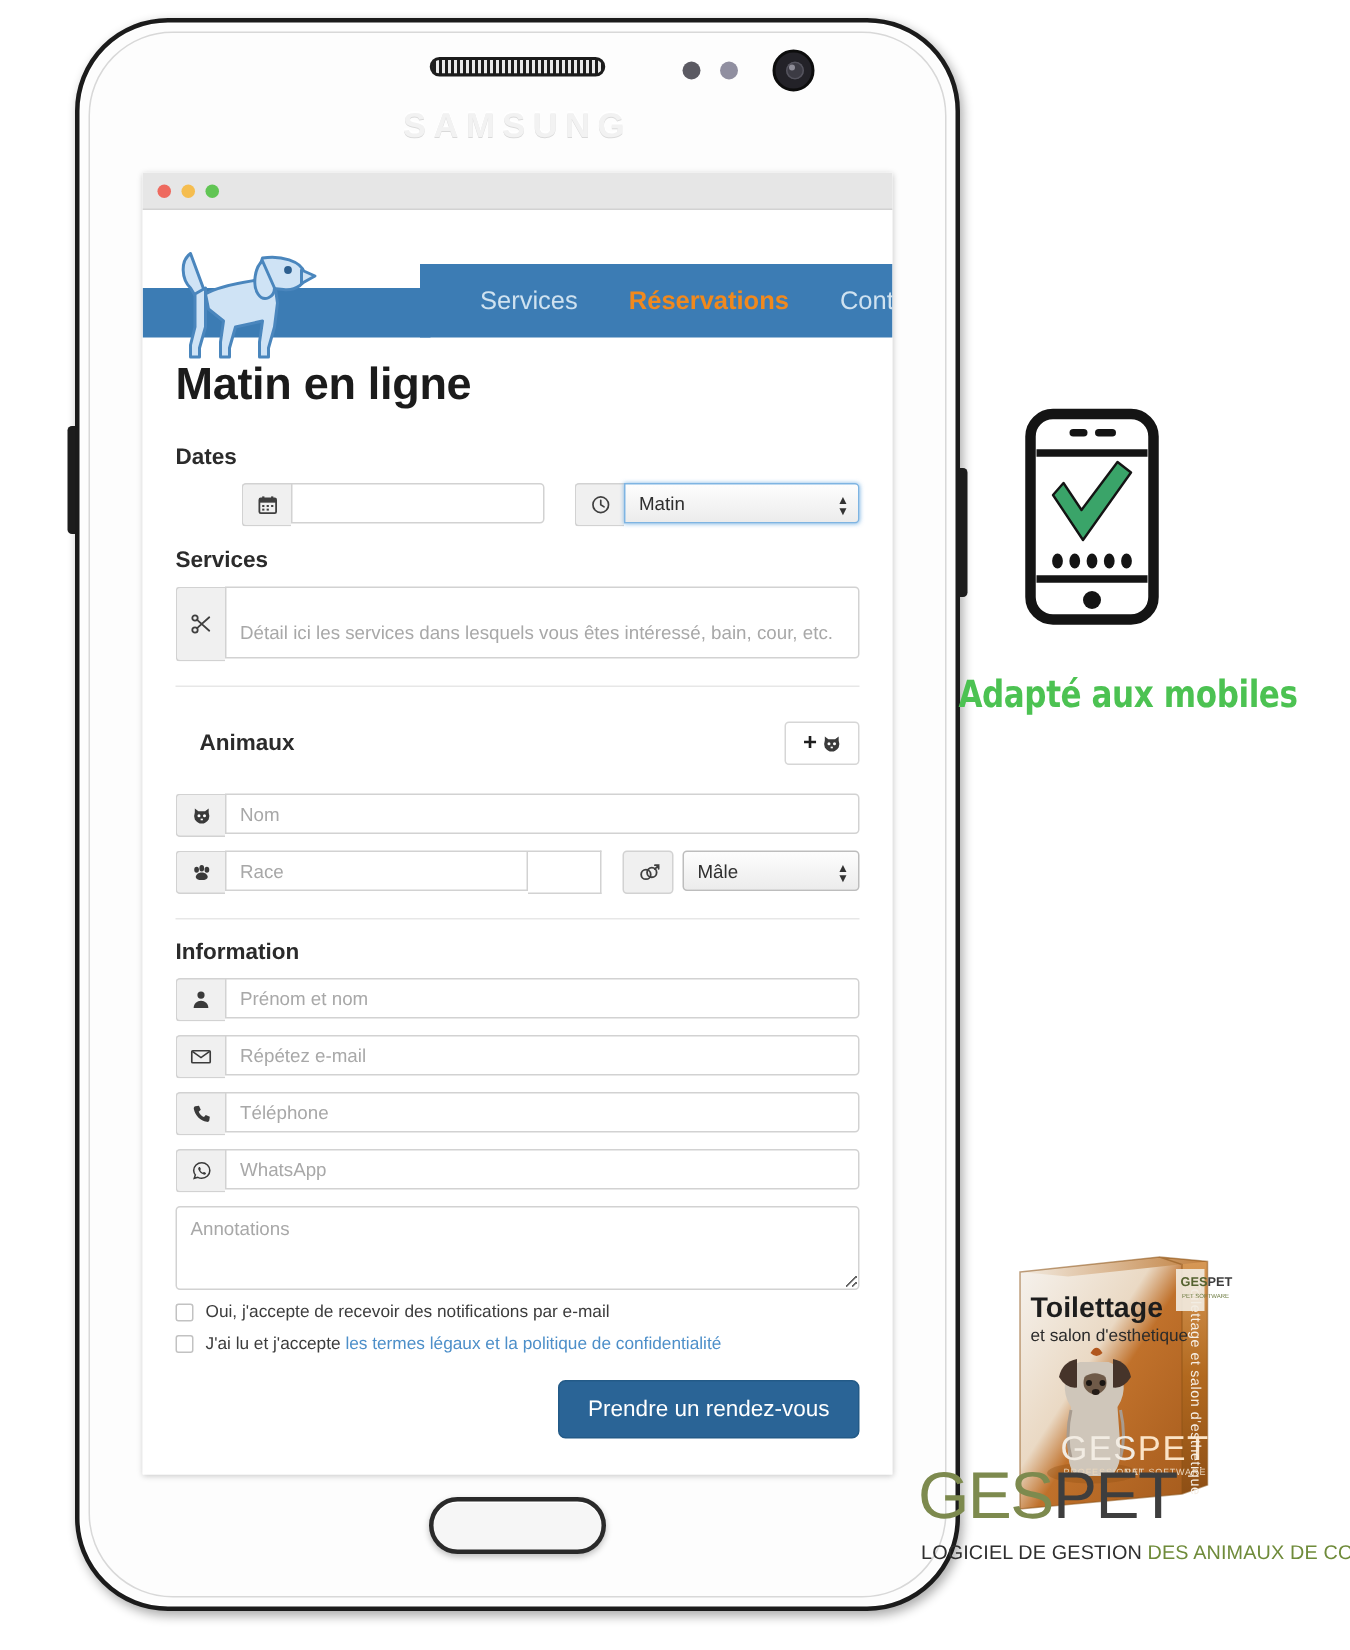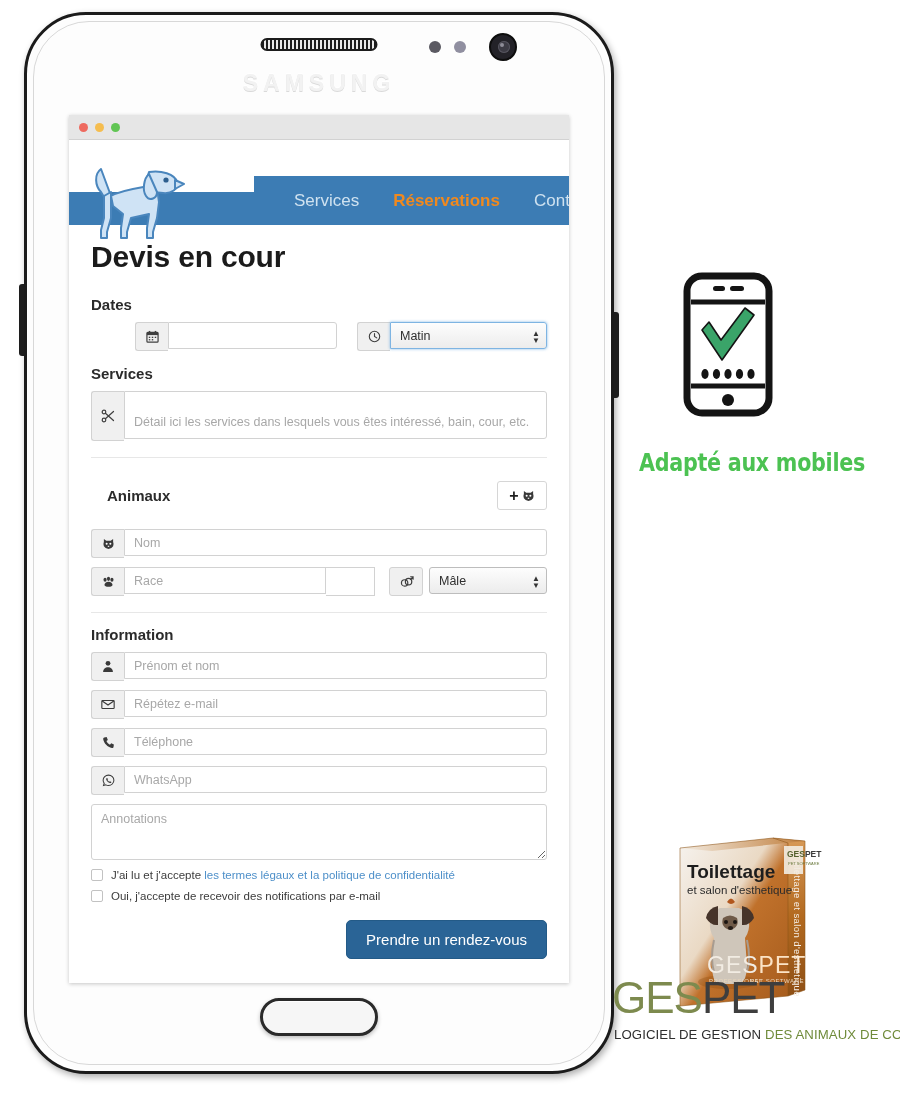--- a/index.html
+++ b/index.html
@@ -1,21 +1,21 @@
 <!DOCTYPE html>
 <html><head>
 <meta charset="utf-8">
 <style>
   html,body{margin:0;padding:0;background:#ffffff;}
   body{width:900px;height:1100px;position:relative;overflow:hidden;
        font-family:"Liberation Sans","DejaVu Sans",sans-serif;
        -webkit-font-smoothing:antialiased;}
 
   
-  #phone-mockup{position:absolute;left:24px;top:12px;width:590px;height:1062px;}
+  #phone-mockup{position:absolute;left:50px;top:12px;width:590px;height:1062px;}
   .phone-shell{position:absolute;inset:0;border-radius:62px;background:#fdfdfd;
        border:3px solid #1b1b1b;box-shadow:0 0 0 1px #ffffff inset,2px 3px 7px rgba(0,0,0,.33);}
   .phone-shell:after{content:"";position:absolute;left:6px;top:6px;right:6px;bottom:6px;
        border-radius:56px;border:1px solid #d8d8d8;pointer-events:none;}
   .btn-vol{position:absolute;left:-5px;top:272px;width:5px;height:72px;background:#1d1d1d;border-radius:3px 0 0 3px;}
   .btn-pwr{position:absolute;right:-5px;top:300px;width:5px;height:86px;background:#1d1d1d;border-radius:0 3px 3px 0;}
 
   .speaker{position:absolute;left:50%;transform:translateX(-50%);top:26px;width:117px;height:13px;
        border-radius:7px;background:#1c1c1c;
        background-image:repeating-linear-gradient(90deg,#1c1c1c 0 2px,#e9e9e9 2px 4px);
@@ -155,21 +155,21 @@
           <circle cx="79" cy="18" r="2.6" fill="#2d5f8f" stroke="none"></circle>
         </svg>
         <div class="nav-links">
           <a href="#">Services</a>
           <a href="#" class="active">Réservations</a>
           <a href="#">Contact</a>
         </div>
       </div>
 
       <div class="page-wrap">
-        <h1 class="page-title">Devis en cour</h1>
+        <h1 class="page-title">Matin en ligne</h1>
 
         <div class="sec-title">Dates</div>
         <div class="dates-row">
           <div class="d-left">
             <span class="addon">
               <svg width="13" height="13" viewBox="0 0 14 14">
                   <rect x="1" y="2.5" width="12" height="10.5" rx="1" fill="none" stroke="#3f3f3f" stroke-width="1.3"></rect>
                   <rect x="1" y="2.5" width="12" height="3" fill="#3f3f3f"></rect>
                   <rect x="3" y="1" width="1.6" height="2.6" fill="#3f3f3f"></rect>
                   <rect x="9.4" y="1" width="1.6" height="2.6" fill="#3f3f3f"></rect>
@@ -324,25 +324,25 @@
             <input class="ctrl" type="text" placeholder="WhatsApp" style="">
           </div>
         </div>
 
         <div class="row">
           <textarea class="ctrl ta-full" placeholder="Annotations" style=""></textarea>
         </div>
 
         <div class="chk-line">
           <span class="chk"></span>
-          <span><span>J'ai lu et j'accepte </span><a href="#">les termes légaux et la politique de confidentialité</a></span>
+          <span>Oui, j'accepte de recevoir des notifications par e-mail</span>
         </div>
         <div class="chk-line">
           <span class="chk"></span>
-          <span>Oui, j'accepte de recevoir des notifications par e-mail</span>
+          <span><span>J'ai lu et j'accepte </span><a href="#">les termes légaux et la politique de confidentialité</a></span>
         </div>
 
         <div class="submit-wrap">
           <button class="btn-submit">Prendre un rendez-vous</button>
         </div>
       </div>
     </div>
   </div>
 </div>
 

